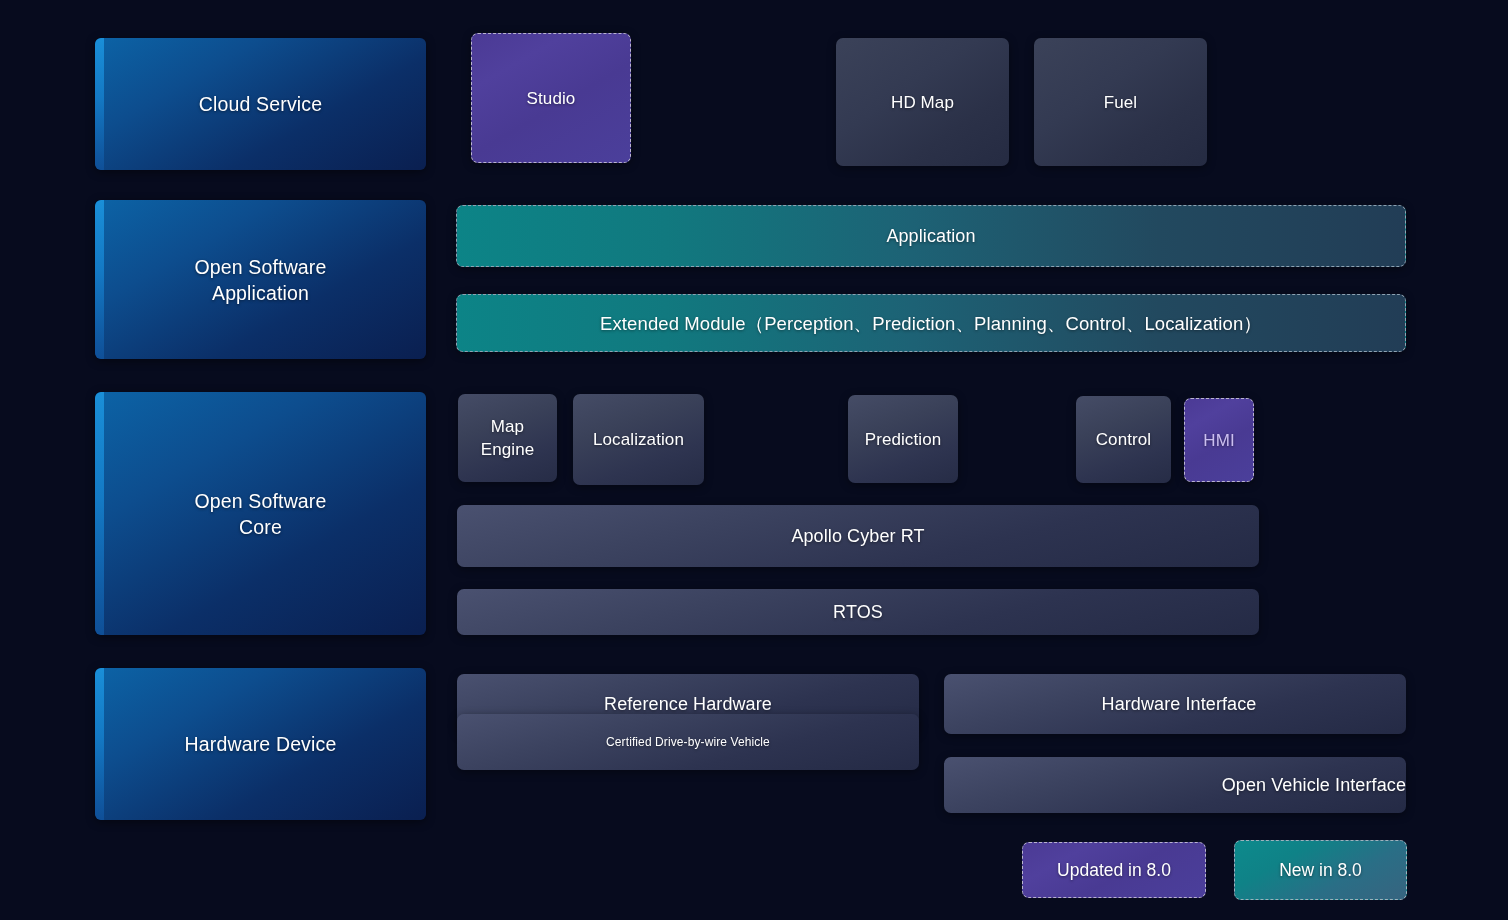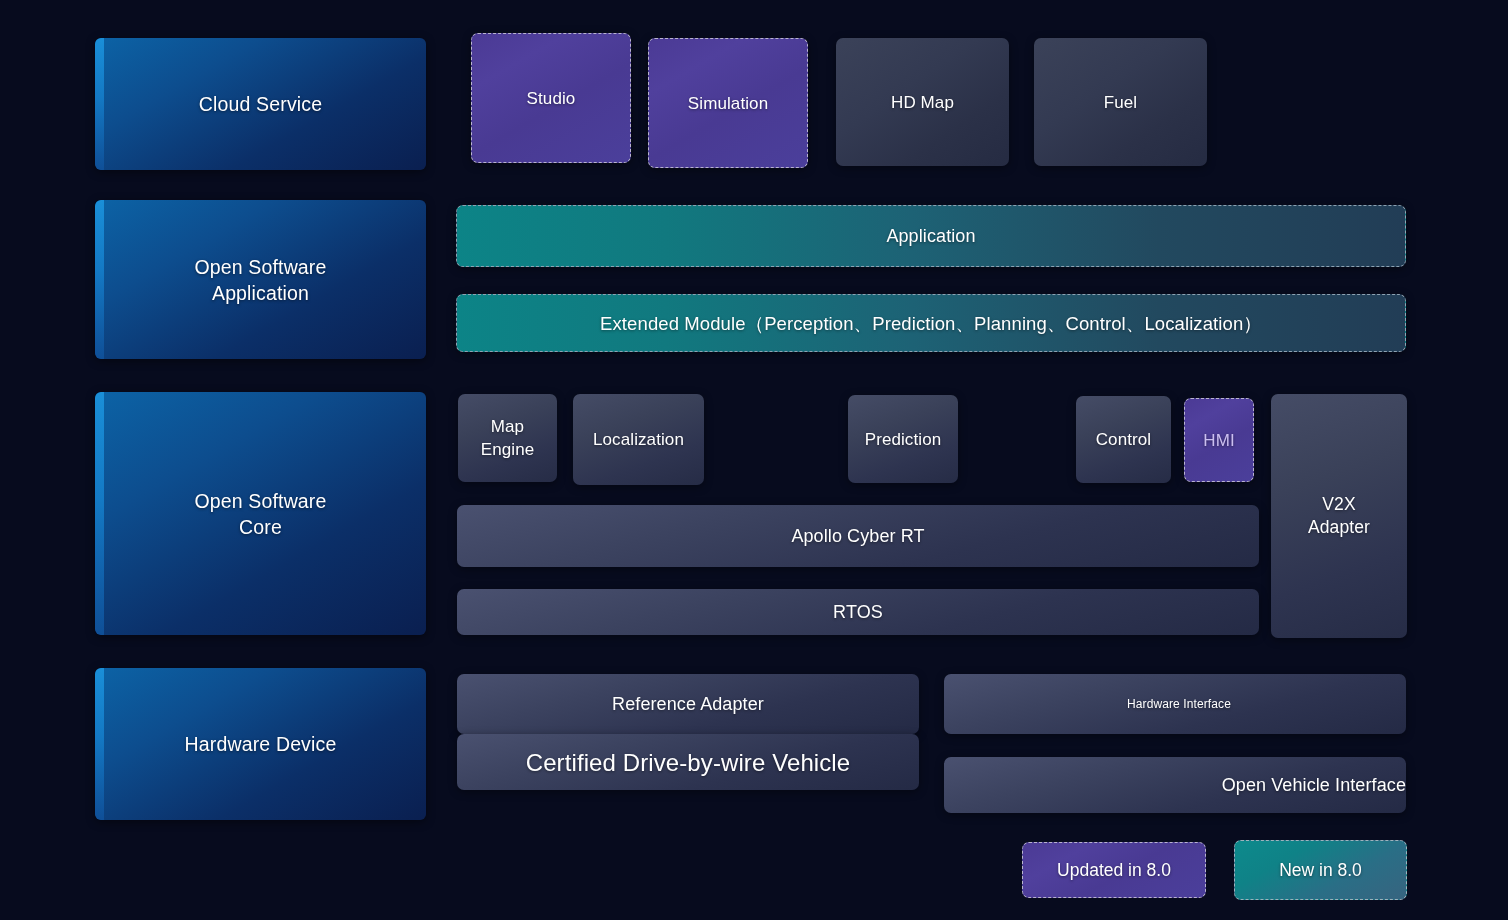--- a/index.html
+++ b/index.html
@@ -107,23 +107,20 @@
 <div class="canvas">
 
   <div class="row-label" style="top:38px; height:132px;">
     <div class="row-label-text">Cloud Service</div>
   </div>
 
   <div class="block purple" style="left:457px; top:33px; width:160px; height:130px;margin-left:14px;">
     <span>Studio</span>
   </div>
 
-  <div class="block purple" style="left:648px; top:38px; width:160px; height:130px;">
-    <span>Simulation</span>
-  </div>
 
   <div class="block slate" style="left:836px; top:38px; width:173px; height:128px;">
     <span>HD Map</span>
   </div>
 
   <div class="block slate" style="left:1034px; top:38px; width:173px; height:128px;">
     <span>Fuel</span>
   </div>
 
 
@@ -175,40 +172,34 @@
   </div>
 
   <div class="block slate-bar" style="left:457px; top:505px; width:802px; height:62px; font-size:18px;">
     <span>Apollo Cyber RT</span>
   </div>
 
   <div class="block slate-bar" style="left:457px; top:589px; width:802px; height:46px; font-size:18px;">
     <span>RTOS</span>
   </div>
 
-  <div class="block slate-b" style="left:1271px; top:394px; width:136px; height:244px; font-size:17.5px;">
-    <span>
-      <span style="display:block;">V2X</span>
-      <span style="display:block;">Adapter</span>
-    </span>
-  </div>
 
   <div class="row-label" style="top:668px; height:152px;">
     <div class="row-label-text">Hardware Device</div>
   </div>
 
   <div class="block slate-bar" style="left:457px; top:674px; width:462px; height:60px; font-size:18px;">
-    <span>Reference Adapter</span>
-  </div>
-
-  <div class="block slate-bar" style="left:944px; top:674px; width:462px; height:60px; font-size:12px;padding-left:8px;">
+    <span>Reference Hardware</span>
+  </div>
+
+  <div class="block slate-bar" style="left:944px; top:674px; width:462px; height:60px; font-size:18px;padding-left:8px;">
     <span>Hardware Interface</span>
   </div>
 
-  <div class="block slate-bar" style="left:457px; top:734px; width:462px; height:56px; font-size:24px;text-align:center;">
+  <div class="block slate-bar" style="left:457px; top:714px; width:462px; height:56px; font-size:12px;text-align:center;">
     <span>Certified Drive-by-wire Vehicle</span>
   </div>
 
   <div class="block slate-bar" style="left:944px; top:757px; width:462px; height:56px; font-size:18px;justify-content:flex-end;">
     <span>Open Vehicle Interface</span>
   </div>
 
   <div class="legend-badge purple" style="left:1022px; top:842px; width:184px; height:56px;">
     <span>Updated in 8.0</span>
   </div>

